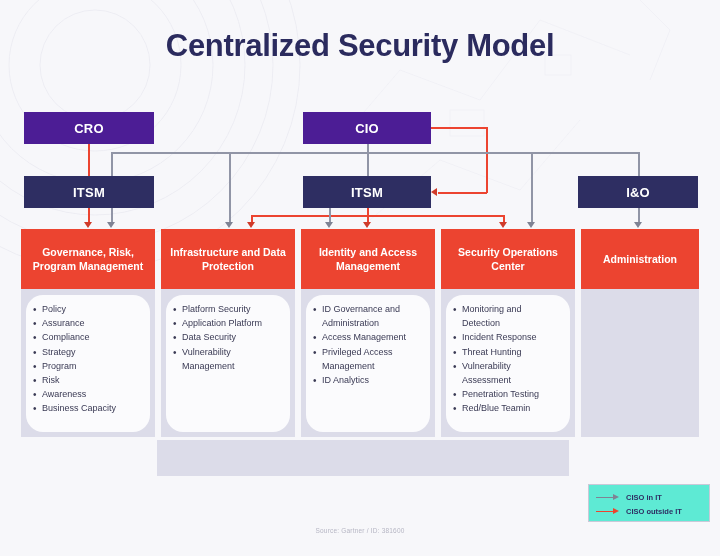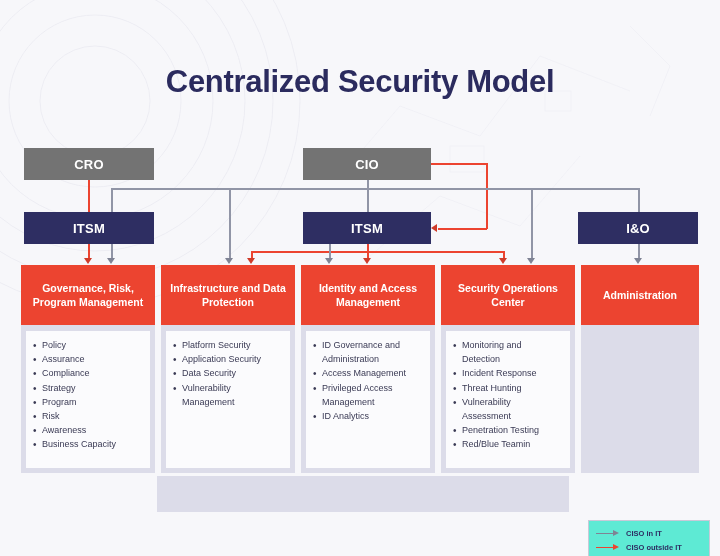--- a/index.html
+++ b/index.html
@@ -6,21 +6,20 @@
   html, body {
     width: 720px; height: 556px;
     background: #f7f7fa;
     font-family: "Liberation Sans", sans-serif;
     overflow: hidden;
   }
   #stage {
     position: relative;
     width: 720px; height: 476px;
     background: #f7f7fa;
-    margin-top: 36px;
   }
   
   #watermark {
     position: absolute; left: -120px; top: -150px;
     width: 430px; height: 430px;
     opacity: .5;
     pointer-events: none;
   }
   #watermark2 {
     position: absolute; left: 330px; top: -40px;
@@ -35,21 +34,21 @@
     font-size: 31px; font-weight: bold; letter-spacing: -.3px;
     color: #2b2b5e;
   }
 
   .box {
     position: absolute;
     display: flex; align-items: center; justify-content: center;
     color: #fff; font-weight: bold; text-align: center;
     letter-spacing: .2px;
   }
-  .red  { background: #737373; }
+  .red  { background: #4c1d95; }
   .navy { background: #2e2e62; }
 
   .toprow { height: 32px; font-size: 13px; }
 
   
   .ln { position: absolute; }
   .ln.gray  { background: #9195a6; }
   .ln.redln { background: #ec4430; }
   .arrow {
     position: absolute; width: 0; height: 0;
@@ -77,20 +76,21 @@
     background: #ec4430; color: #fff;
     display: flex; align-items: center; justify-content: center;
     text-align: center; font-weight: bold; font-size: 10.5px;
     line-height: 1.35; padding: 0 6px;
   }
   .colbody {
     margin: 6px 5px 5px 5px;
     background: #fbfbfd;
     height: 137px;
     padding: 8px 5px 5px 7px;
+    border-radius: 17px;
   }
   .col.plain .colbody { background: transparent; margin: 6px 4px; padding: 8px 5px 5px 7px; }
   .colbody ul { list-style: none; }
   .colbody li {
     font-size: 9px; color: #3a3a54; line-height: 1.52;
     padding-left: 9px; position: relative; margin-bottom: .5px;
   }
   .colbody li::before {
     content: "\2022"; position: absolute; left: 0; top: -1px;
     color: #3a3a54; font-size: 10px;
@@ -243,21 +243,21 @@
           <li>Business Capacity</li>
         </ul>
       </div>
     </div>
 
     <div class="col" style="left:140px; width:134px;">
       <div class="colhead">Infrastructure and Data Protection</div>
       <div class="colbody">
         <ul>
           <li>Platform Security</li>
-          <li>Application Security</li>
+          <li>Application Platform</li>
           <li>Data Security</li>
           <li>Vulnerability</li>
           <li class="cont">Management</li>
         </ul>
       </div>
     </div>
 
     <div class="col" style="left:280px; width:134px;">
       <div class="colhead">Identity and Access Management</div>
       <div class="colbody">

